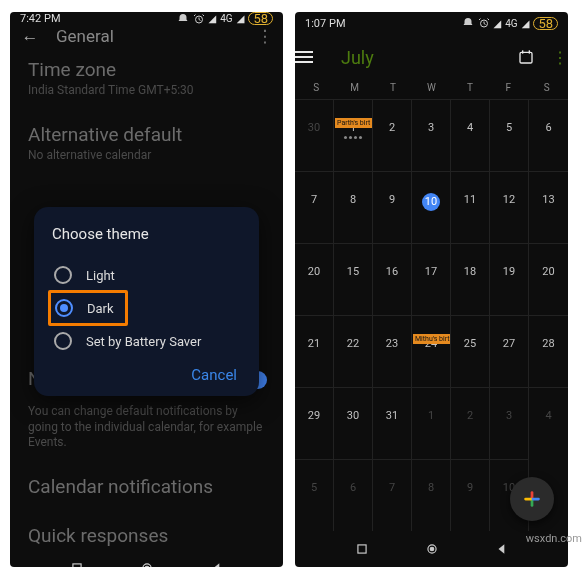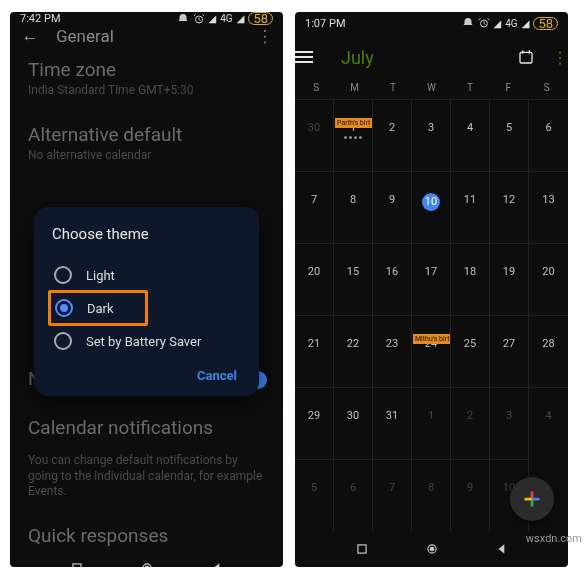--- a/index.html
+++ b/index.html
@@ -103,24 +103,24 @@
   .radio.sel { border-color: #4f8eff; }
   .radio.sel::after {
     content: ""; position: absolute; top: 3px; left: 3px;
     width: 8px; height: 8px; border-radius: 50%; background: #4f8eff;
   }
   .highlight {
     border: 3px solid #f57c00;
     border-radius: 2px;
     margin: -3px -4px;
     padding: 6px 4px !important;
-    width: 100px;
+    width: 80px;
   }
   .dialog-actions { text-align: right; padding: 6px 4px 4px; }
-  .dialog-actions .btn { color: #3a86e8; font-size: 13px; font-weight: 700; }
+  .dialog-actions .btn { color: #3a86e8; font-size: 15px; font-weight: 400; }
   
   .navbar {
     height: 36px;
     display: flex; align-items: center; justify-content: center; gap: 56px;
     color: #ccc;
   }
   .navbar svg { width: 14px; height: 14px; }
   
   .calbar {
     height: 46px; display: flex; align-items: center; padding: 0 0; color: #4d7c0f; gap: 12px;
@@ -210,25 +210,25 @@
       </div>
       <div class="item">
         <div class="lbl">Alternative default</div>
         <div class="sub">No alternative calendar</div>
       </div>
       <div style="height:180px"></div>
       <div class="item toggle-row">
         <div class="lbl">Notify on this device</div>
         <div class="toggle"></div>
       </div>
+      <div class="item" style="padding-top:0">
+        <div class="sub">You can change default notifications by going to the individual calendar, for example Events.</div>
+      </div>
       <div class="item">
         <div class="lbl">Calendar notifications</div>
-      </div>
-      <div class="item" style="padding-top:0">
-        <div class="sub">You can change default notifications by going to the individual calendar, for example Events.</div>
       </div>
       <div class="item">
         <div class="lbl">Quick responses</div>
       </div>
     </div>
 
     <div class="dialog-backdrop">
       <div class="dialog-title">Choose theme</div>
       <div class="dialog-opt">
         <span class="radio"></span>

